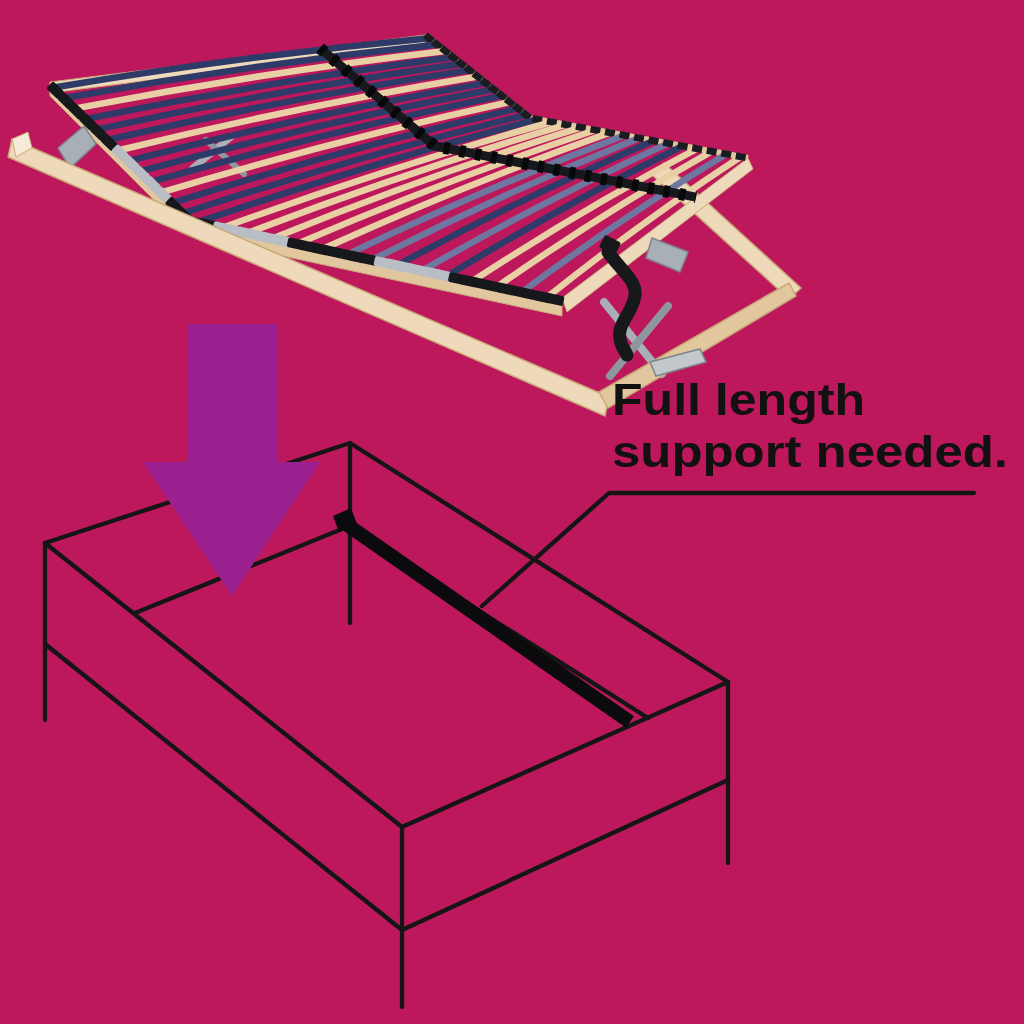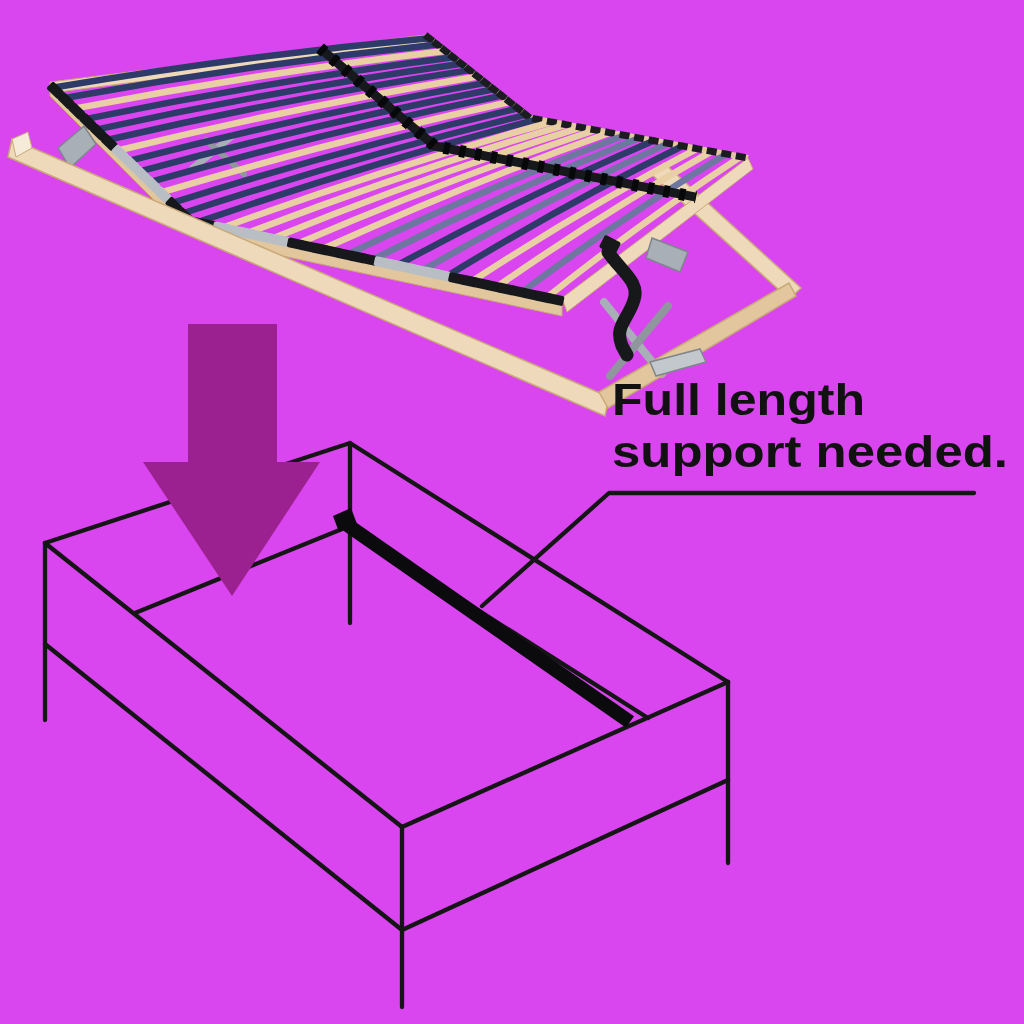--- a/index.html
+++ b/index.html
@@ -1,16 +1,16 @@
 <!DOCTYPE html>
 <html><head>
 <meta charset="utf-8">
 <style>
   html,body{margin:0;padding:0;background:#ffffff;}
-  .canvas{position:relative;width:1024px;height:1024px;background:#d946ef;overflow:hidden;
+  .canvas{position:relative;width:1024px;height:1024px;background:#be185d;overflow:hidden;
           font-family:"Liberation Sans", sans-serif;}
   svg{display:block;}
   text.caption{font-family:"Liberation Sans", sans-serif;font-weight:700;font-size:45px;fill:#111111;}
 </style>
 </head>
 <body>
 
 <div class="canvas">
 <svg width="1024" height="1024" viewBox="0 0 1024 1024">
 

